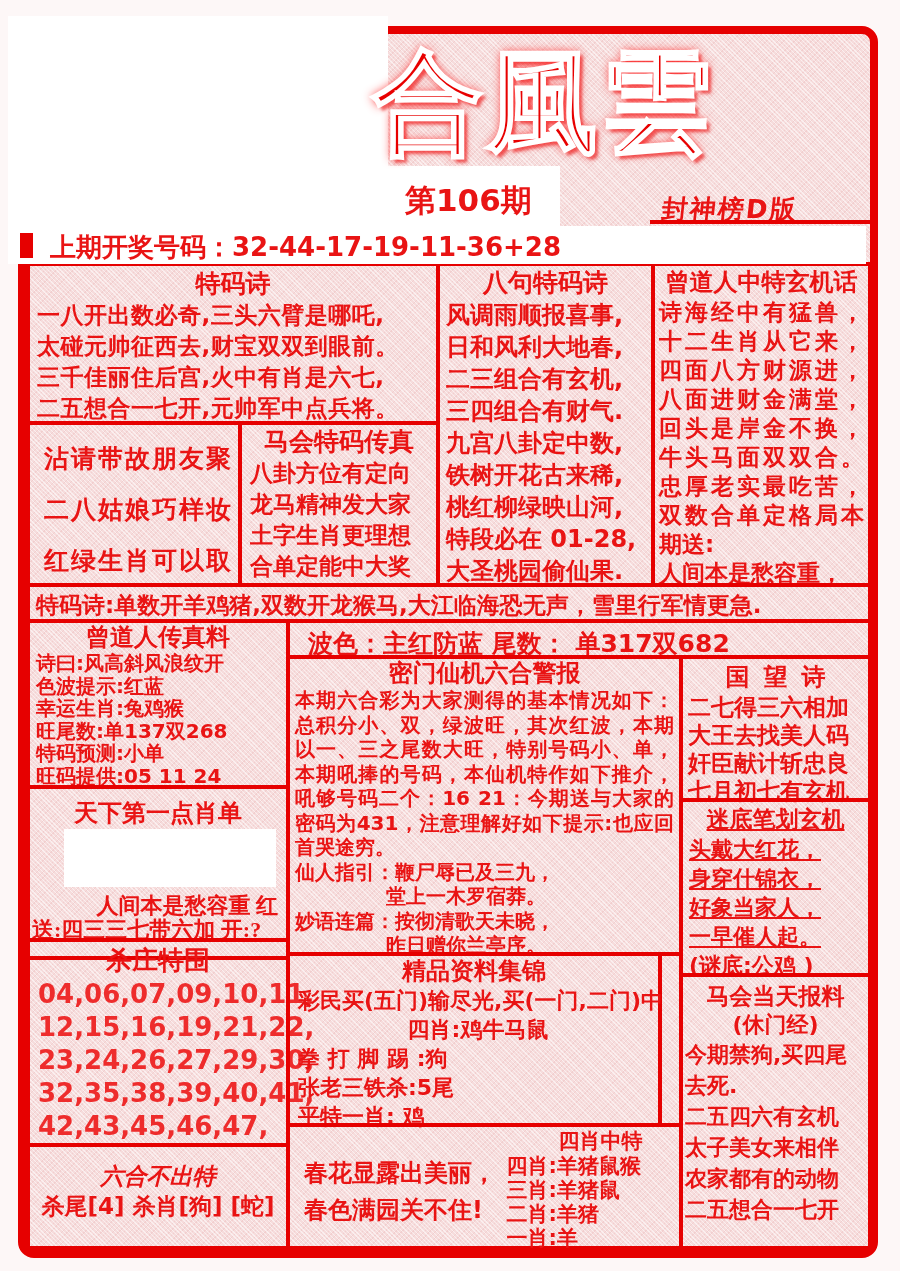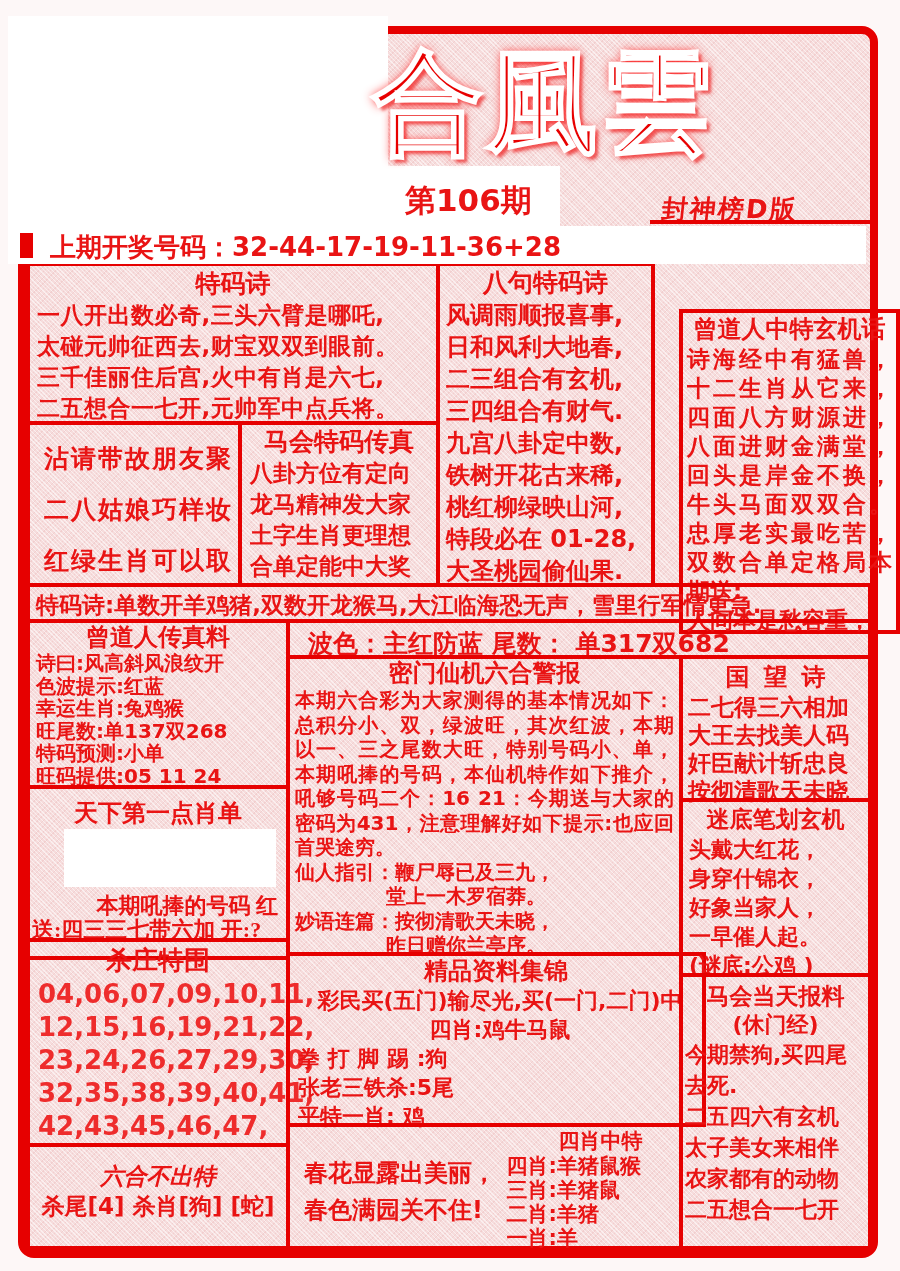--- a/index.html
+++ b/index.html
@@ -38,21 +38,21 @@
   .lastdraw{left:8px;top:226px;width:858px;height:38px;background:#ffffff;z-index:3;}
   .lastdraw .t{position:absolute;left:42px;top:4px;font-size:26px;font-weight:bold;white-space:nowrap;}
   .redmark{left:20px;top:233px;width:13px;height:25px;background:#e60000;z-index:4;}
   
   .b1{left:26px;top:262px;width:414px;height:163px;}
   .b1 .ttl{font-size:25px;line-height:32px;margin-top:2px;}
   .b1 .ln{font-size:23px;line-height:31px;padding-left:7px;letter-spacing:.5px;}
   .b2{left:436px;top:262px;width:219px;height:325px;}
   .b2 .ttl{font-size:25px;line-height:33px;}
   .b2 .ln{font-size:24px;line-height:32px;padding-left:6px;}
-  .b3{left:679px;top:262px;width:221px;height:325px;margin-top:47px;}
+  .b3{left:651px;top:262px;width:221px;height:325px;}
   .b3 .ttl{font-size:24px;line-height:31px;margin-top:1px;}
   .b3 .body{font-size:23px;line-height:29px;font-weight:bold;text-align:justify;padding:0 4px;}
   .b3 .ln{font-size:23px;line-height:29px;padding-left:4px;}
   .b4{left:26px;top:421px;width:216px;height:166px;}
   .b4 .ln{font-size:25px;line-height:51px;padding-left:14px;letter-spacing:2px;}
   .b4 .pad{height:8px;}
   .b5{left:238px;top:421px;width:202px;height:166px;}
   .b5 .ttl{font-size:25px;line-height:33px;}
   .b5 .ln{font-size:23px;line-height:31px;padding-left:8px;}
   .b6{left:26px;top:583px;width:846px;height:40px;}
@@ -73,35 +73,35 @@
   .b10 .ttl{font-size:23px;line-height:30px;margin-top:14px;font-style:italic;}
   .b10 .ln{font-size:23px;line-height:30px;text-align:center;}
   
   .b11{left:286px;top:619px;width:586px;height:40px;}
   .b11 .t{position:absolute;left:18px;top:4px;font-size:25px;font-weight:bold;white-space:nowrap;}
   .b12{left:286px;top:655px;width:397px;height:301px;}
   .b12 .ttl{font-size:24px;line-height:29px;}
   .b12 .body{font-size:20px;line-height:24.5px;font-weight:bold;text-align:justify;padding:0 5px;}
   .b12 .ln{font-size:20px;line-height:24.5px;padding-left:5px;}
   .b12 .ind{padding-left:96px;}
-  .b13{left:286px;top:952px;width:420px;height:175px;}
+  .b13{left:286px;top:952px;width:376px;height:175px;}
   .b13 .ttl{font-size:24px;line-height:30px;}
   .b13 .c{text-align:center;padding-left:0;}
   .b13 .ln{font-size:22px;line-height:29px;padding-left:8px;}
   .b14{left:286px;top:1123px;width:397px;height:127px;display:flex;z-index:2;border:4px solid #e60000;position:absolute;box-sizing:border-box;}
   .b14 .spring{width:54%;padding-top:28px;padding-left:14px;}
   .b14 .spring .ln{font-size:24px;line-height:37px;}
   .b14 .fx{width:46%;padding-top:2px;}
   .b14 .fx .ttl{font-size:21px;line-height:25px;text-align:left;padding-left:52px;}
   .b14 .fx .ln{font-size:21px;line-height:24px;}
   
   .b15{left:679px;top:655px;width:193px;height:147px;}
   .b15 .ttl{font-size:24px;line-height:32px;letter-spacing:14px;padding-left:14px;margin-top:2px;}
   .b15 .ln{font-size:23px;line-height:28px;padding-left:5px;}
-  .b16{left:679px;top:798px;width:193px;height:179px;}
+  .b16{left:679px;top:798px;width:193px;height:179px;text-decoration:underline;}
   .b16 .ttl{font-size:23px;line-height:31px;margin-top:2px;}
   .b16 .ln{font-size:22px;line-height:29px;padding-left:6px;}
   .b17{left:679px;top:973px;width:193px;height:277px;}
   .b17 .ttl{font-size:23px;line-height:30px;margin-top:4px;}
   .b17 .sub{font-size:22px;line-height:28px;text-align:center;font-weight:bold;}
   .b17 .ln{font-size:22px;line-height:31px;padding-left:2px;}
   .wA{left:8px;top:16px;width:380px;height:212px;}
   .wB{left:388px;top:166px;width:172px;height:62px;}
 </style>
 </head>
@@ -173,21 +173,21 @@
   <div class="ln">色波提示:红蓝</div>
   <div class="ln">幸运生肖:兔鸡猴</div>
   <div class="ln">旺尾数:单137双268</div>
   <div class="ln">特码预测:小单</div>
   <div class="ln">旺码提供:05 11 24</div>
 </div>
 
 <div class="abs box b8">
   <div class="ttl">天下第一点肖单</div>
   <div class="mask"></div>
-  <div class="l1">本期吼捧的号码 红</div>
+  <div class="l1">人间本是愁容重 红</div>
   <div class="l2">送:四三三七带六加 开:?</div>
 </div>
 
 <div class="abs box b9">
   <div class="ttl">杀庄特围</div>
   <div class="ln">04,06,07,09,10,11,</div>
   <div class="ln">12,15,16,19,21,22,</div>
   <div class="ln">23,24,26,27,29,30,</div>
   <div class="ln">32,35,38,39,40,41,</div>
   <div class="ln">42,43,45,46,47,</div>
@@ -232,21 +232,21 @@
     <div class="ln">二肖:羊猪</div>
     <div class="ln">一肖:羊</div>
   </div>
 </div>
 
 <div class="abs box b15">
   <div class="ttl">国望诗</div>
   <div class="ln">二七得三六相加</div>
   <div class="ln">大王去找美人码</div>
   <div class="ln">奸臣献计斩忠良</div>
-  <div class="ln">按彻清歌天未晓</div>
+  <div class="ln">七月初七有玄机</div>
 </div>
 
 <div class="abs box b16">
   <div class="ttl">迷底笔划玄机</div>
   <div class="ln">头戴大红花，</div>
   <div class="ln">身穿什锦衣，</div>
   <div class="ln">好象当家人，</div>
   <div class="ln">一早催人起。</div>
   <div class="ln">(谜底:公鸡 )</div>
 </div>

